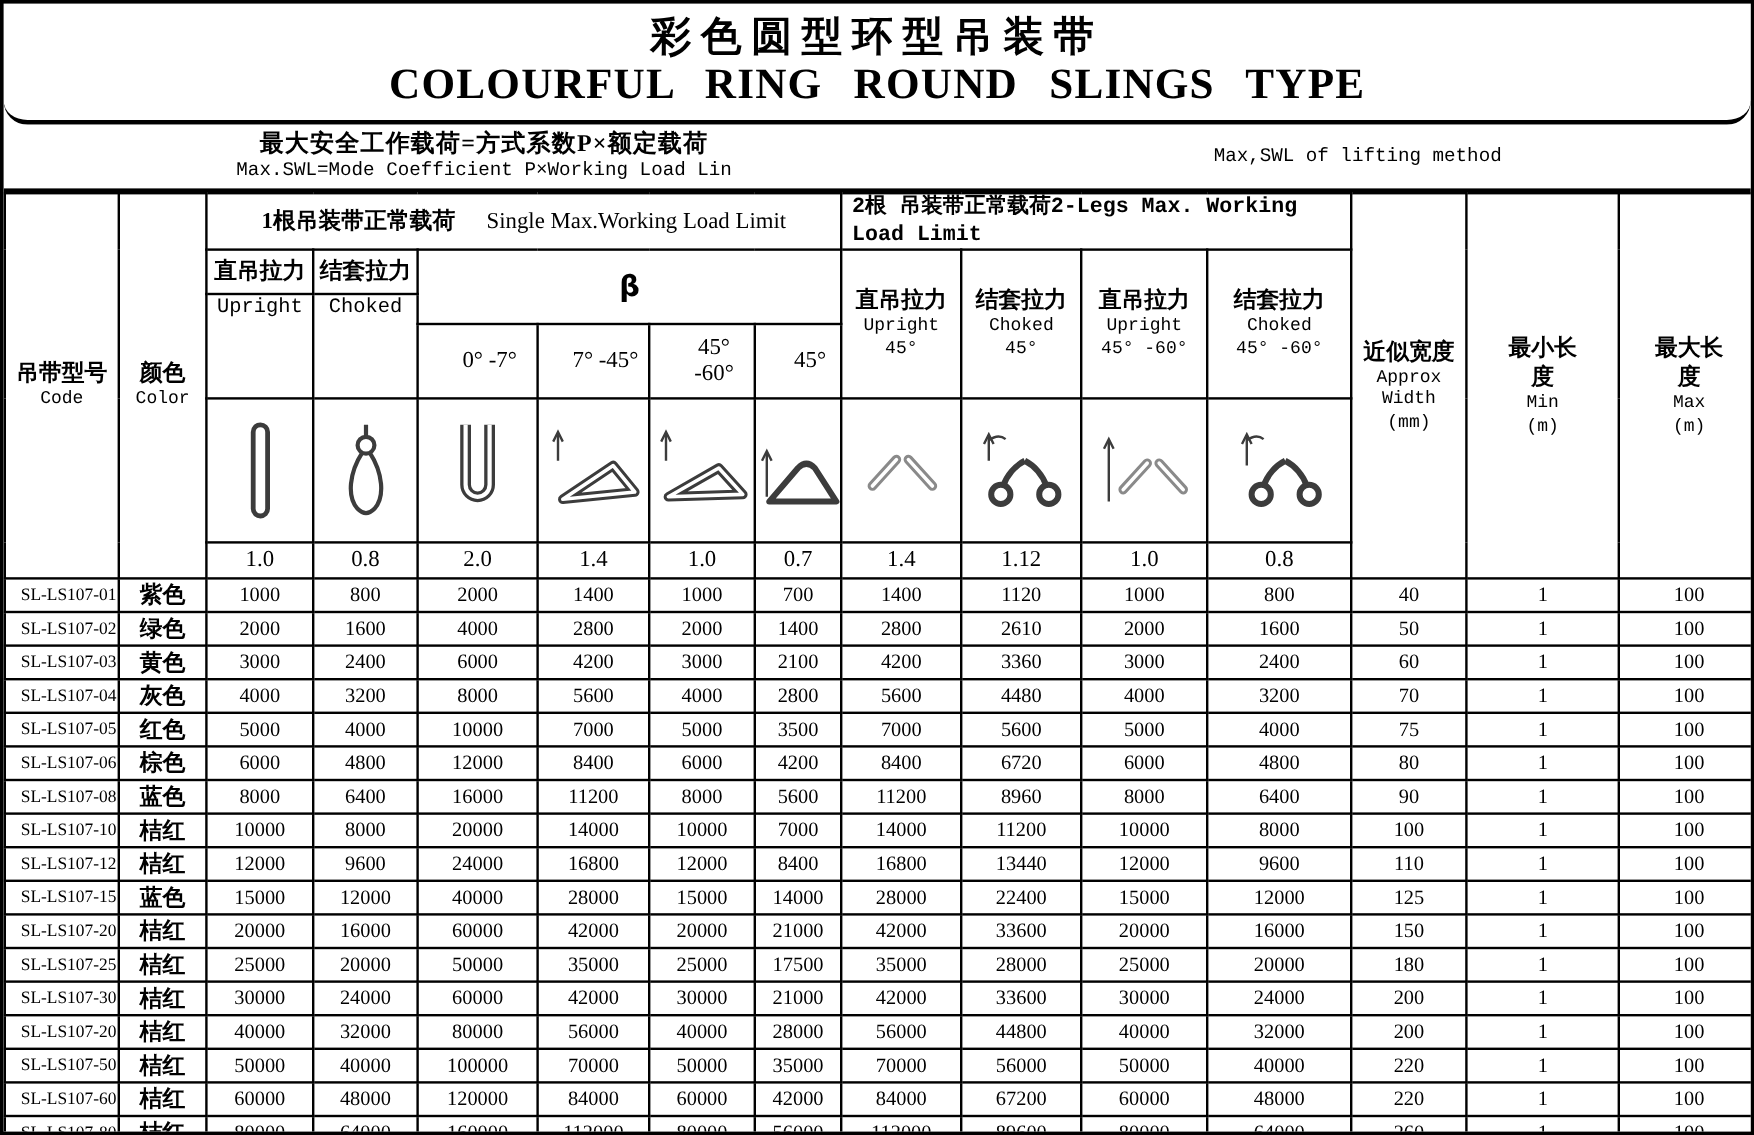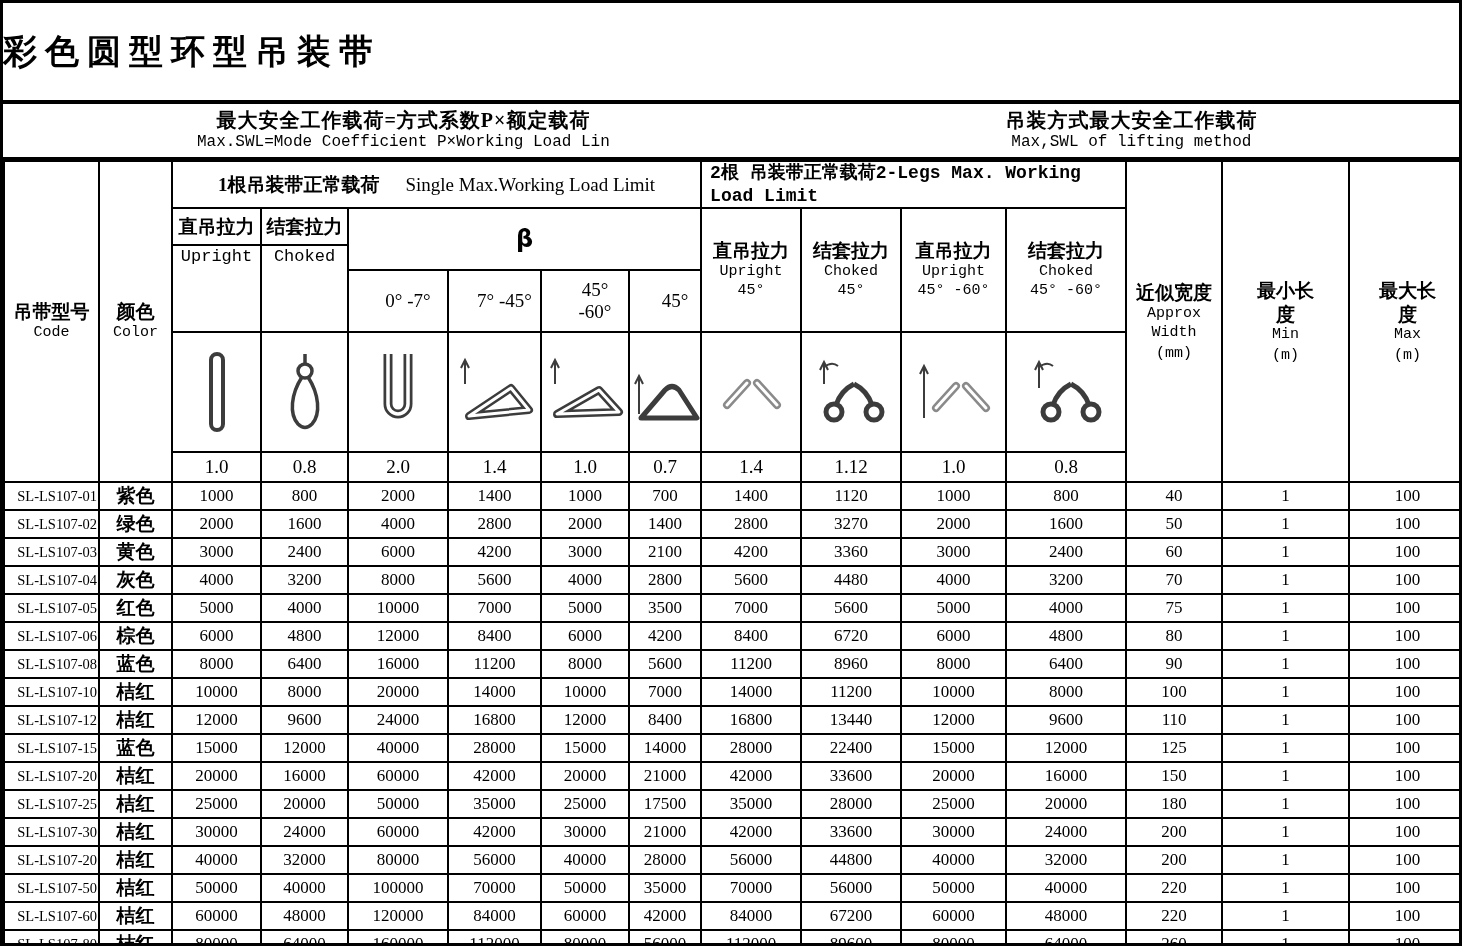--- a/index.html
+++ b/index.html
@@ -1,20 +1,20 @@
 <!DOCTYPE html>
 <html><head>
 <meta charset="utf-8">
 <style>
   html,body{margin:0;padding:0;background:#e8e8e8;}
   .page{width:1462px;height:946px;box-sizing:border-box;background:#fff;border:3px solid #000;
         font-family:"Liberation Serif","DejaVu Serif",serif;color:#000;overflow:hidden;}
   
-  .title-block{height:97px;border-bottom:4px solid #000;display:flex;flex-direction:row;
-               align-items:center;justify-content:space-between;}
+  .title-block{height:97px;border-bottom:4px solid #000;display:flex;flex-direction:column;
+               align-items:center;justify-content:center;border-radius:20px;}
   .title-zh{font-size:34px;font-weight:bold;letter-spacing:8px;line-height:1.15;}
   .title-en{font-size:36px;font-weight:600;letter-spacing:1px;word-spacing:16px;line-height:1.1;}
   
   .subtitle-block{height:53px;border-bottom:3px solid #000;display:flex;align-items:center;}
   .subtitle-col{display:flex;flex-direction:column;align-items:center;justify-content:flex-end;}
   .subtitle-left{width:55%;}
   .subtitle-right{width:45%;}
   .sub-zh{font-size:20px;font-weight:bold;letter-spacing:1px;line-height:1.2;}
   .sub-en{font-size:16px;font-family:"Liberation Mono","DejaVu Sans Mono",monospace;line-height:1.3;}
   
@@ -38,29 +38,29 @@
   .icon-cell svg{display:inline-block;vertical-align:middle;}
   .unit{font-size:15px;font-family:"Liberation Mono","DejaVu Sans Mono",monospace;}
 </style>
 </head>
 <body>
 
 <div class="page">
 
   <div class="title-block">
     <div class="title-zh">彩色圆型环型吊装带</div>
+    <div class="title-en">COLOURFUL  RING  ROUND  SLINGS  TYPE</div>
   </div>
 
   <div class="subtitle-block">
     <div class="subtitle-col subtitle-left">
       <div class="sub-zh">最大安全工作载荷=方式系数P×额定载荷</div>
       <div class="sub-en">Max.SWL=Mode Coefficient P×Working Load Lin</div>
     </div>
     <div class="subtitle-col subtitle-right">
-      <div class="sub-zh">吊装方式最大安全工作载荷</div>
       <div class="sub-en">Max,SWL of lifting method</div>
     </div>
   </div>
 
   <table>
     <colgroup>
       <col style="width:95px">
         <col style="width:73px">
         <col style="width:89px">
         <col style="width:87px">
@@ -305,21 +305,21 @@
   <tr style="height:26px">
     <td class="code-cell">SL-LS107-02</td>
     <td class="color-cell">绿色</td>
     <td class="num-cell">2000</td>
     <td class="num-cell">1600</td>
     <td class="num-cell">4000</td>
     <td class="num-cell">2800</td>
     <td class="num-cell">2000</td>
     <td class="num-cell">1400</td>
     <td class="num-cell">2800</td>
-    <td class="num-cell">3270</td>
+    <td class="num-cell">2610</td>
     <td class="num-cell">2000</td>
     <td class="num-cell">1600</td>
     <td class="num-cell">50</td>
     <td class="num-cell">1</td>
     <td class="num-cell">100</td>
   </tr>
 
   <tr style="height:26px">
     <td class="code-cell">SL-LS107-03</td>
     <td class="color-cell">黄色</td>

